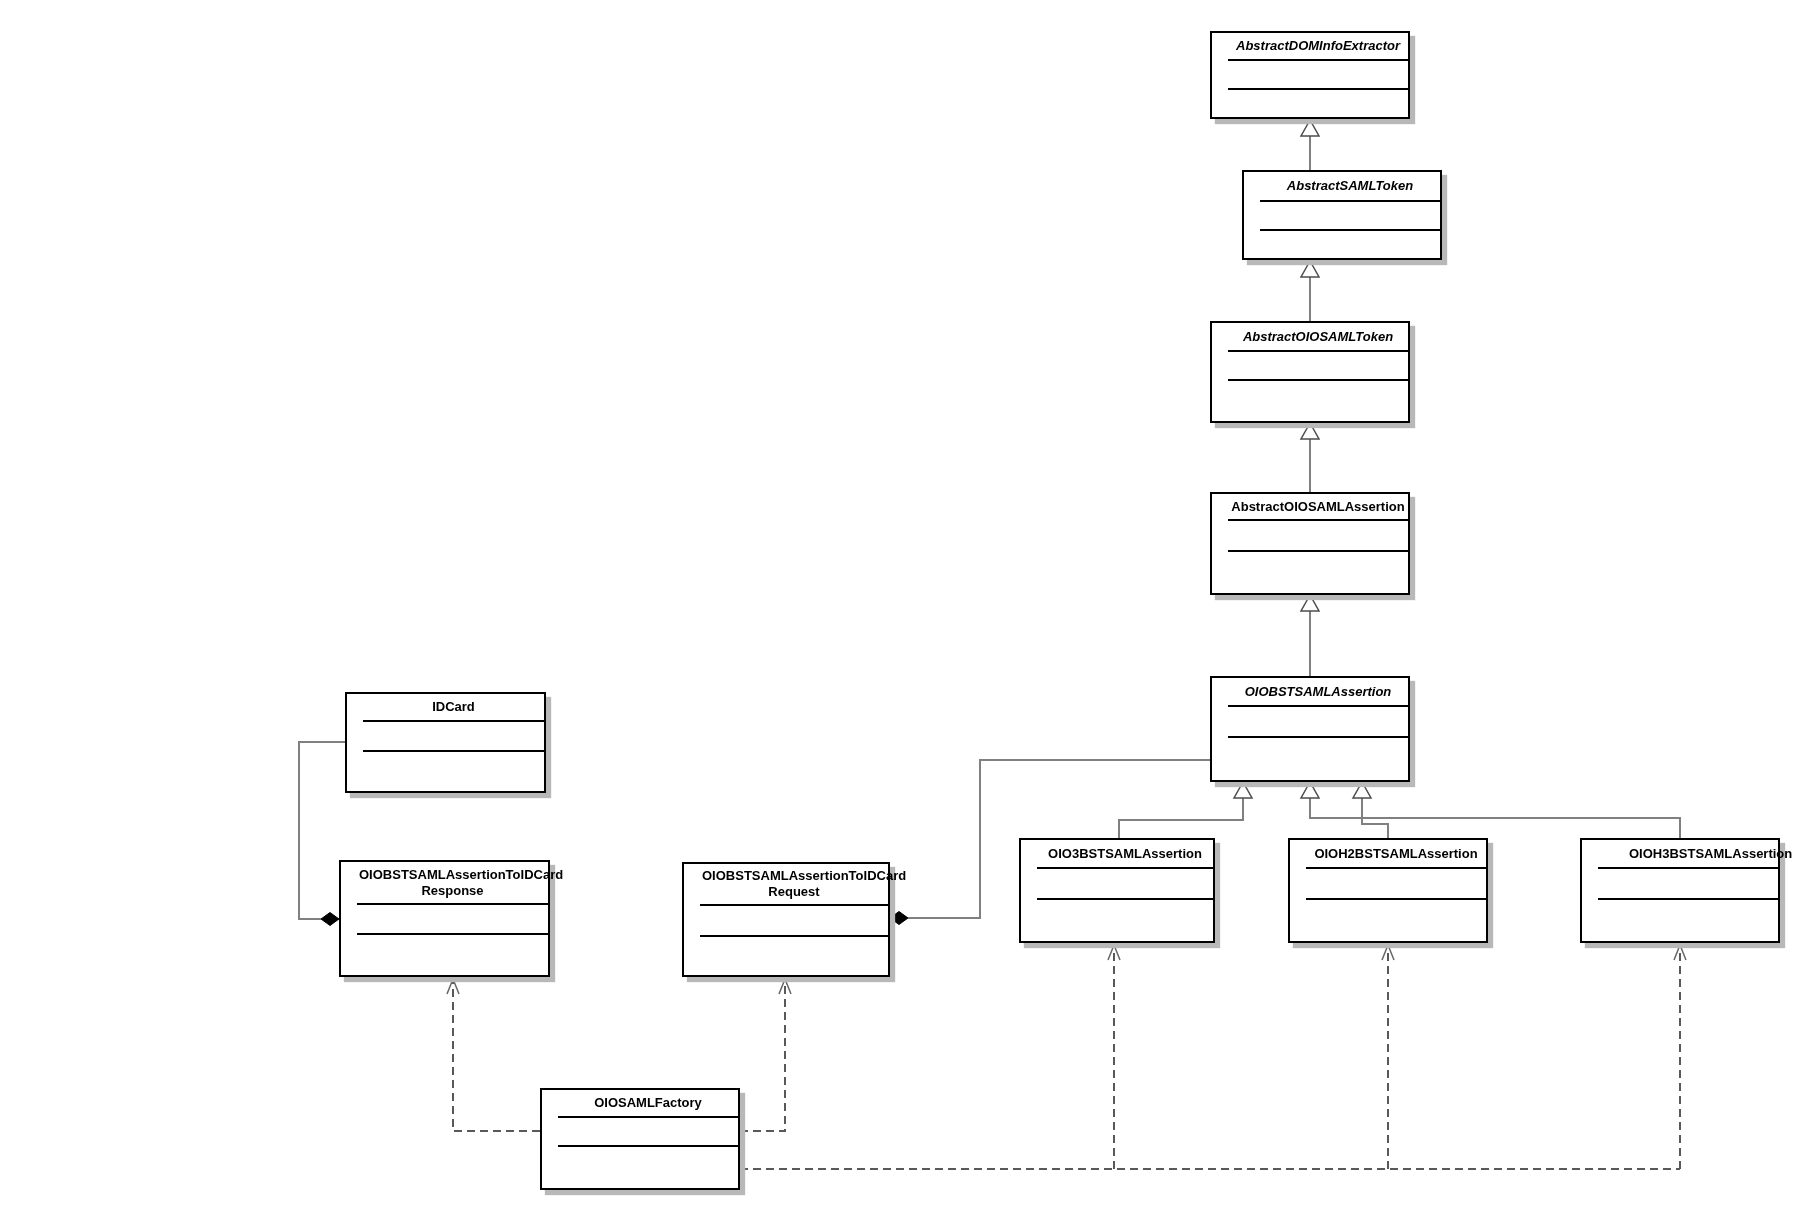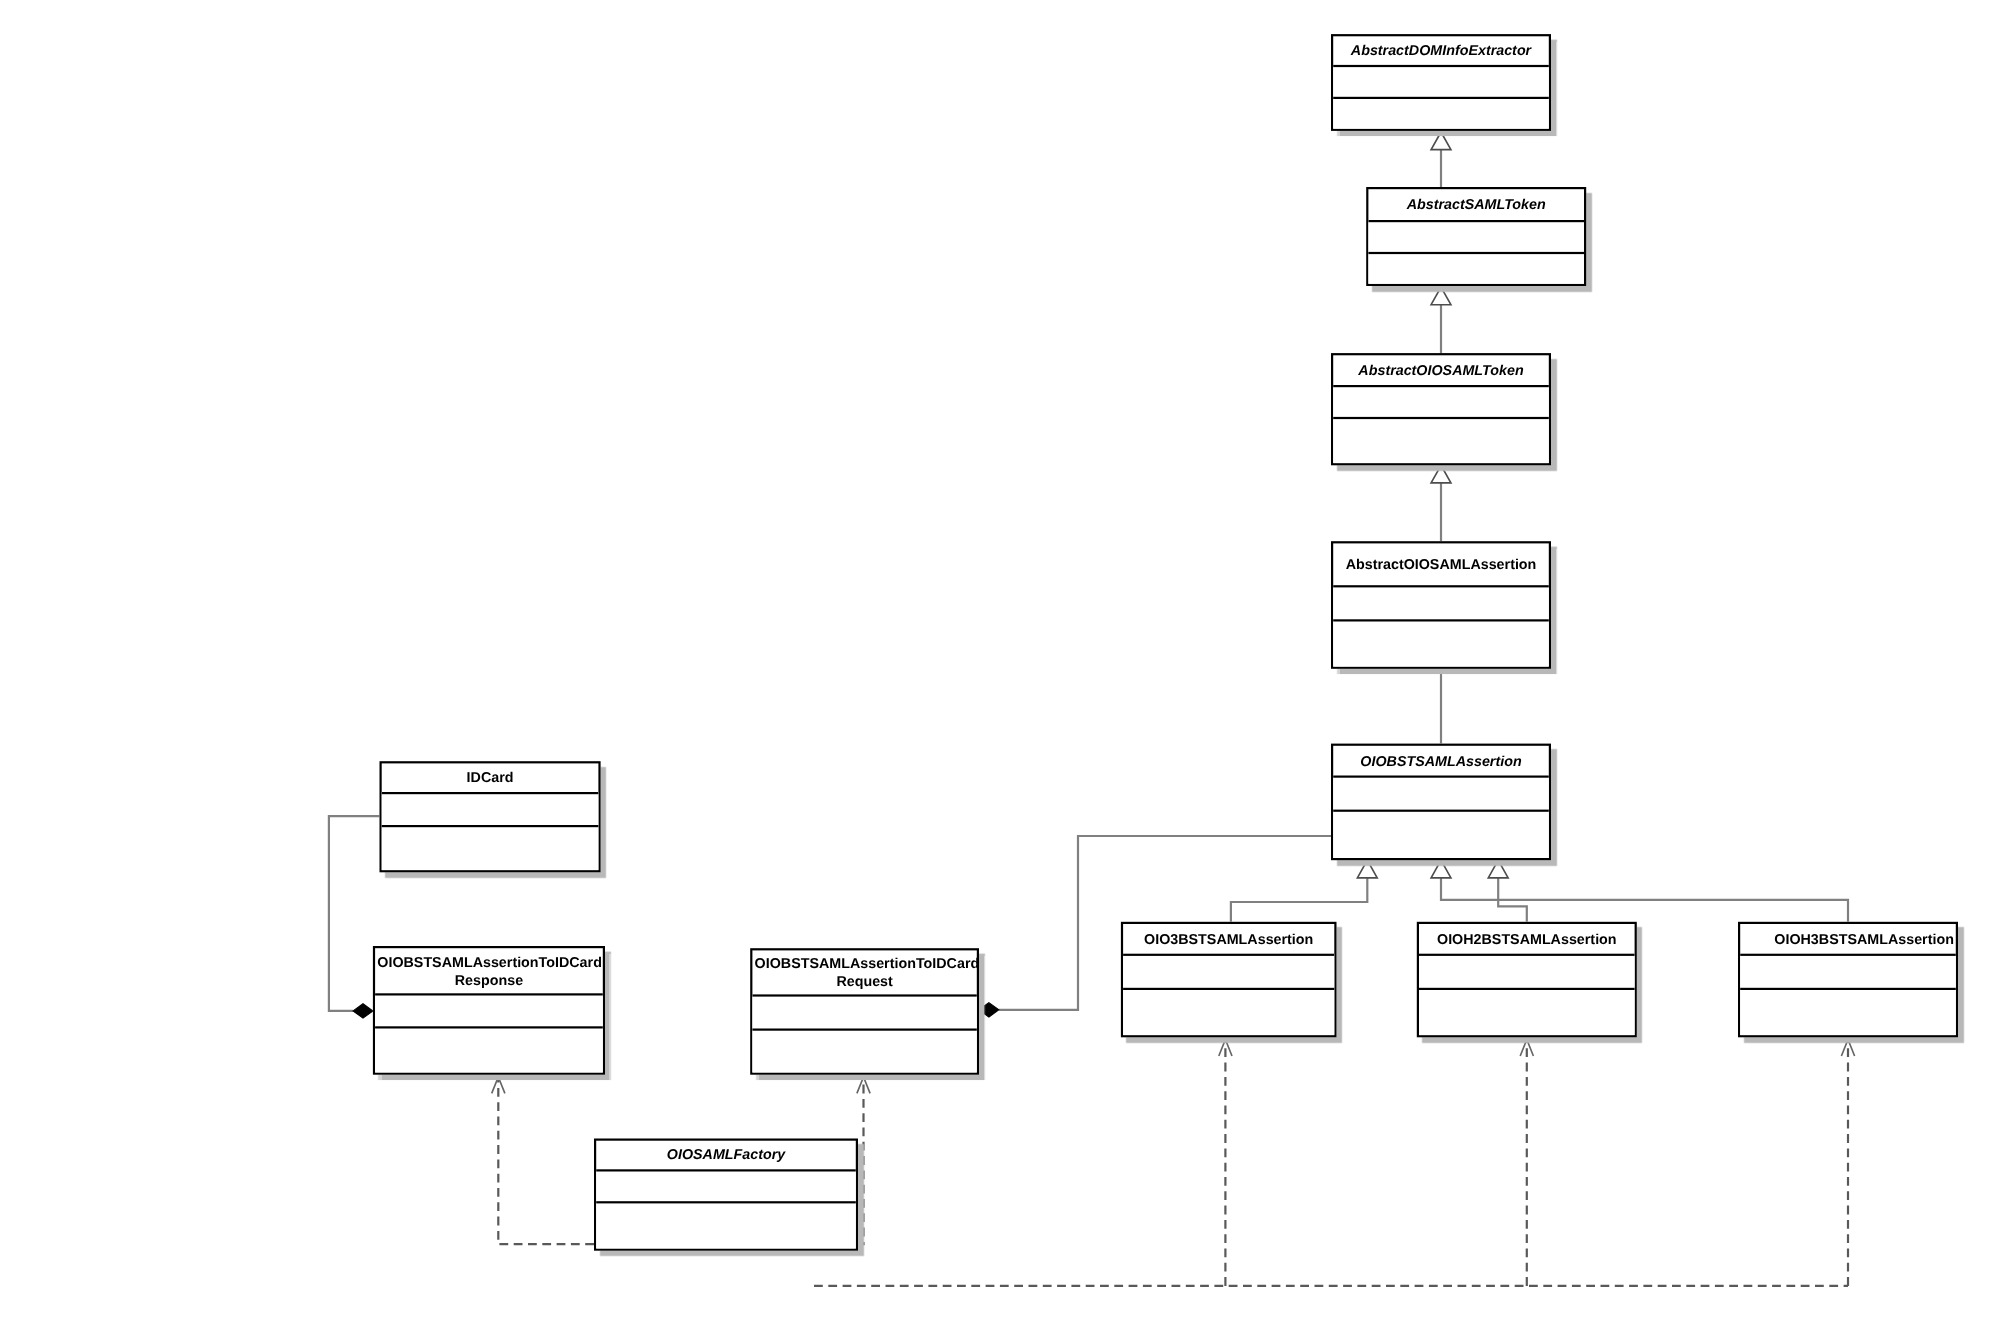--- a/index.html
+++ b/index.html
@@ -18,20 +18,21 @@
     font-family:"Liberation Sans", sans-serif;
     overflow:hidden;
   }
   #edges{position:absolute;left:0;top:0;}
   .uml-box{
     position:absolute;
     box-sizing:border-box;
     background:var(--box-fill-color);
     border:2px solid var(--box-border-color);
     box-shadow:5px 5px 1px var(--shadow-color);
+    padding-left:16px;
   }
   .uml-title{
     box-sizing:border-box;
     display:flex;align-items:center;justify-content:center;
     text-align:center;
     font-size:13px;font-weight:bold;color:var(--text-color);
     line-height:16px;
     padding:0 2px;
   }
   .uml-title.abstract{font-style:italic;}
@@ -139,21 +140,21 @@
 
   <div class="uml-box" style="left:1210px;top:321px;width:200px;">
     <div class="uml-title abstract" style="height:27px;">
       <span class="tline">AbstractOIOSAMLToken</span>
     </div>
     <div class="uml-compartment" style="height:29px;"></div>
     <div class="uml-compartment" style="height:42px;"></div>
   </div>
 
   <div class="uml-box" style="left:1210px;top:492px;width:200px;">
-    <div class="uml-title" style="height:38px;">
+    <div class="uml-title" style="height:25px;">
       <span class="tline">AbstractOIOSAMLAssertion</span>
     </div>
     <div class="uml-compartment" style="height:31px;"></div>
     <div class="uml-compartment" style="height:43px;"></div>
   </div>
 
   <div class="uml-box" style="left:1210px;top:676px;width:200px;">
     <div class="uml-title abstract" style="height:27px;">
       <span class="tline">OIOBSTSAMLAssertion</span>
     </div>
@@ -204,21 +205,21 @@
 
   <div class="uml-box" style="left:682px;top:862px;width:208px;">
     <div class="uml-title" style="height:40px;flex-direction:column;justify-content:center;">
       <span class="tline">OIOBSTSAMLAssertionToIDCard</span>
       <span class="tline">Request</span>
     </div>
     <div class="uml-compartment" style="height:31px;"></div>
     <div class="uml-compartment" style="height:40px;"></div>
   </div>
 
-  <div class="uml-box" style="left:540px;top:1035px;width:240px;font-style:italic;">
+  <div class="uml-box" style="left:540px;top:1088px;width:200px;">
     <div class="uml-title" style="height:26px;">
       <span class="tline">OIOSAMLFactory</span>
     </div>
     <div class="uml-compartment" style="height:29px;"></div>
     <div class="uml-compartment" style="height:43px;"></div>
   </div>
 
 </div>
 
 </body></html>

